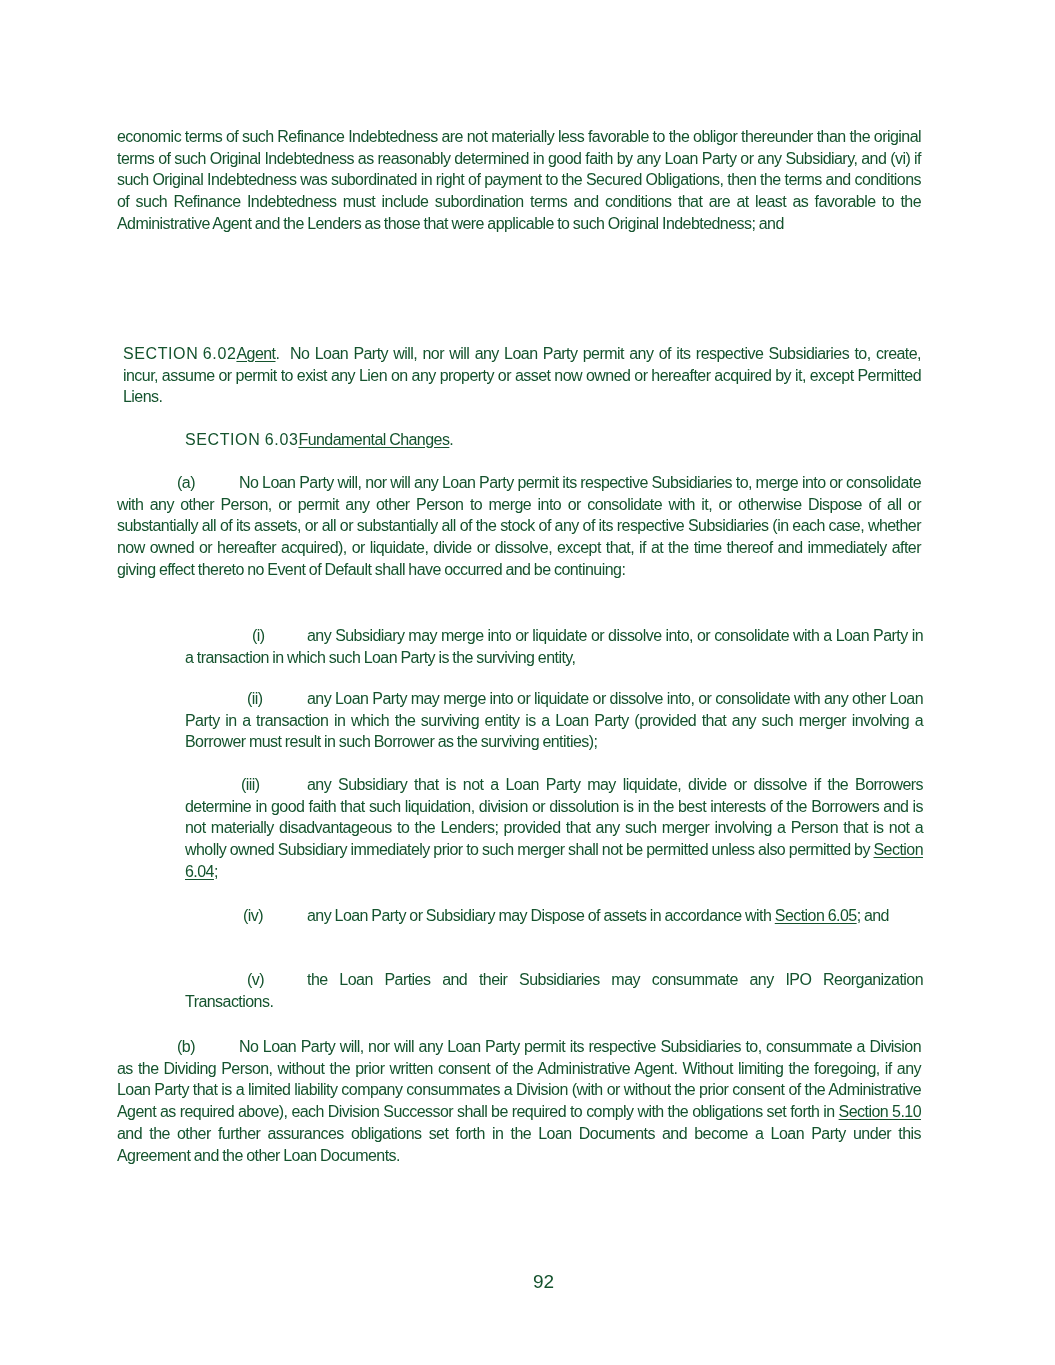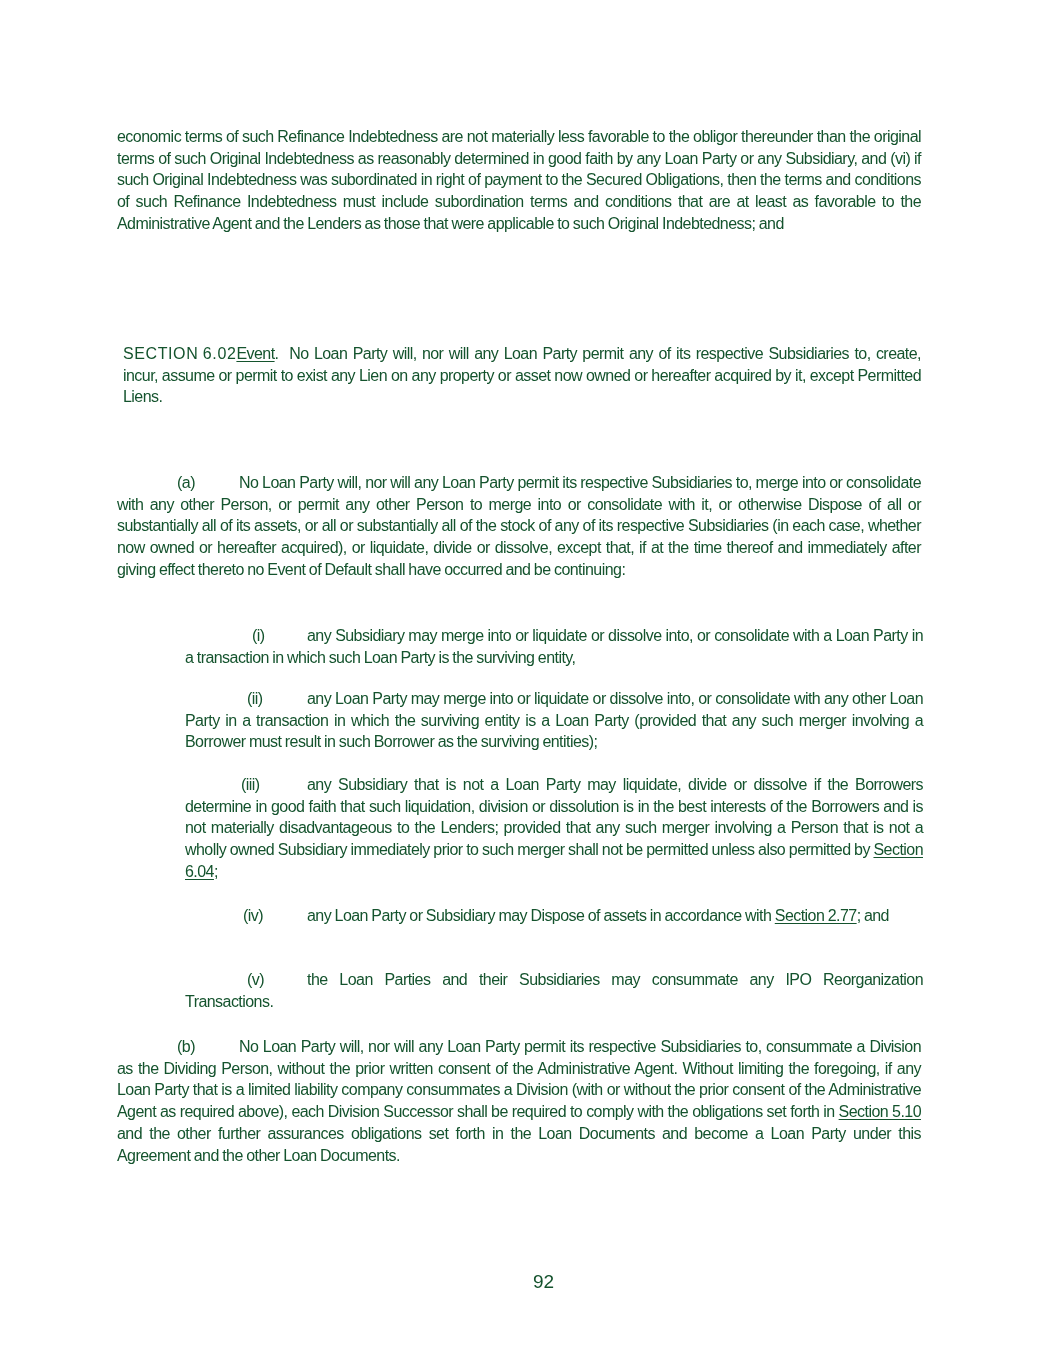--- a/index.html
+++ b/index.html
@@ -21,42 +21,45 @@
 <body>
 
 <div class="page">
 
   <div class="para body-para" style="top:126px;">
     <span>economic terms of such Refinance Indebtedness are not materially less favorable to the obligor thereunder than the original terms of such Original Indebtedness as reasonably determined in good faith by any Loan Party or any Subsidiary, and (vi) if such Original Indebtedness was subordinated in right of payment to the Secured Obligations, then the terms and conditions of such Refinance Indebtedness must include subordination terms and conditions that are at least as favorable to the Administrative Agent and the Lenders as those that were applicable to such Original Indebtedness; and</span>
   </div>
 
 
   <div class="para" style="top:343px;left:123px;width:798px;">
-    <span class="lbl heading-sec" style="">SECTION 6.02</span><span class="u">Event</span><span>.&nbsp; </span><span>No Loan Party will, nor will any Loan Party permit any of its respective Subsidiaries to, create, incur, assume or permit to exist any Lien on any property or asset now owned or hereafter acquired by it, except Permitted Liens.</span>
+    <span class="lbl heading-sec" style="">SECTION 6.02</span><span class="u">Agent</span><span>.&nbsp; </span><span>No Loan Party will, nor will any Loan Party permit any of its respective Subsidiaries to, create, incur, assume or permit to exist any Lien on any property or asset now owned or hereafter acquired by it, except Permitted Liens.</span>
   </div>
 
+  <div class="para" style="top:429px;left:185px;width:740px;">
+    <span class="lbl heading-sec">SECTION 6.03</span><span class="u">Fundamental Changes</span><span>.</span>
+  </div>
 
   <div class="para body-para" style="top:472px;">
     <span class="lbl" style="margin-left:60px;width:62px;">(a)</span><span>No Loan Party will, nor will any Loan Party permit its respective Subsidiaries to, merge into or consolidate with any other Person, or permit any other Person to merge into or consolidate with it, or otherwise Dispose of all or substantially all of its assets, or all or substantially all of the stock of any of its respective Subsidiaries (in each case, whether now owned or hereafter acquired), or liquidate, divide or dissolve, except that, if at the time thereof and immediately after giving effect thereto no Event of Default shall have occurred and be continuing:</span>
   </div>
 
   <div class="para sub-para" style="top:625px;">
     <span class="lbl" style="margin-left:67px;width:55px;">(i)</span><span>any Subsidiary may merge into or liquidate or dissolve into, or consolidate with a Loan Party in a transaction in which such Loan Party is the surviving entity,</span>
   </div>
 
   <div class="para sub-para" style="top:688px;">
     <span class="lbl" style="margin-left:62px;width:60px;">(ii)</span><span>any Loan Party may merge into or liquidate or dissolve into, or consolidate with any other Loan Party in a transaction in which the surviving entity is a Loan Party (provided that any such merger involving a Borrower must result in such Borrower as the surviving entities);</span>
   </div>
 
   <div class="para sub-para" style="top:774px;">
     <span class="lbl" style="margin-left:56px;width:66px;">(iii)</span><span>any Subsidiary that is not a Loan Party may liquidate, divide or dissolve if the Borrowers determine in good faith that such liquidation, division or dissolution is in the best interests of the Borrowers and is not materially disadvantageous to the Lenders; provided that any such merger involving a Person that is not a wholly owned Subsidiary immediately prior to such merger shall not be permitted unless also permitted by </span><span class="u">Section 6.04</span><span>;</span>
   </div>
 
   <div class="para" style="top:905px;left:173px;width:748px;">
-    <span class="lbl" style="margin-left:70px;width:64px;">(iv)</span><span>any Loan Party or Subsidiary may Dispose of assets in accordance with </span><span class="u">Section 2.77</span><span>; and</span>
+    <span class="lbl" style="margin-left:70px;width:64px;">(iv)</span><span>any Loan Party or Subsidiary may Dispose of assets in accordance with </span><span class="u">Section 6.05</span><span>; and</span>
   </div>
 
   <div class="para sub-para" style="top:969px;">
     <span class="lbl" style="margin-left:62px;width:60px;">(v)</span><span>the Loan Parties and their Subsidiaries may consummate any IPO Reorganization Transactions.</span>
   </div>
 
   <div class="para body-para" style="top:1036px;">
     <span class="lbl" style="margin-left:60px;width:62px;">(b)</span><span>No Loan Party will, nor will any Loan Party permit its respective Subsidiaries to, consummate a Division as the Dividing Person, without the prior written consent of the Administrative Agent. Without limiting the foregoing, if any Loan Party that is a limited liability company consummates a Division (with or without the prior consent of the Administrative Agent as required above), each Division Successor shall be required to comply with the obligations set forth in </span><span class="u">Section 5.10</span><span> and the other further assurances obligations set forth in the Loan Documents and become a Loan Party under this Agreement and the other Loan Documents.</span>
   </div>
 

